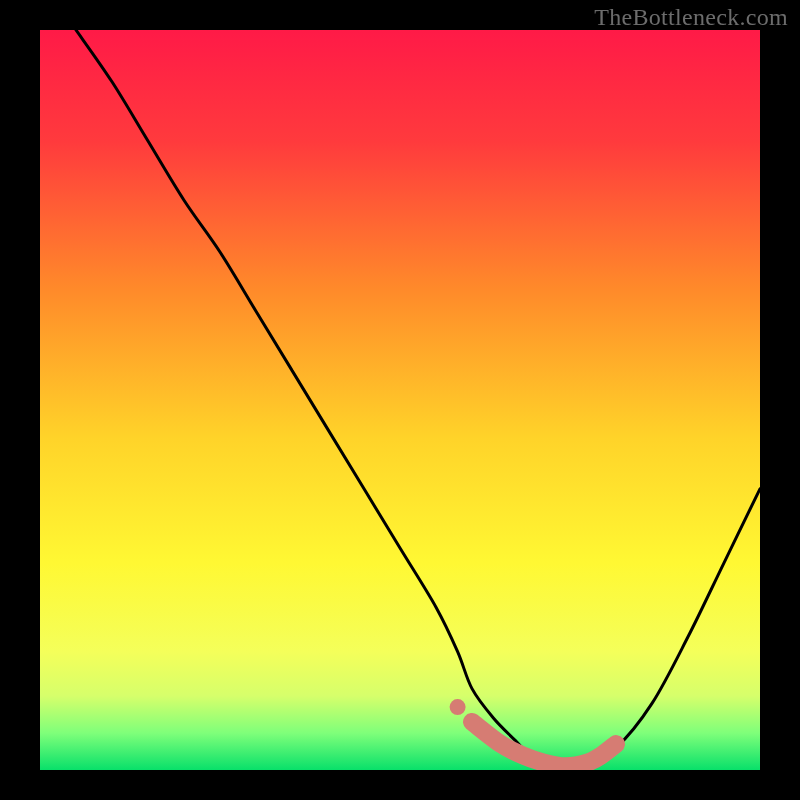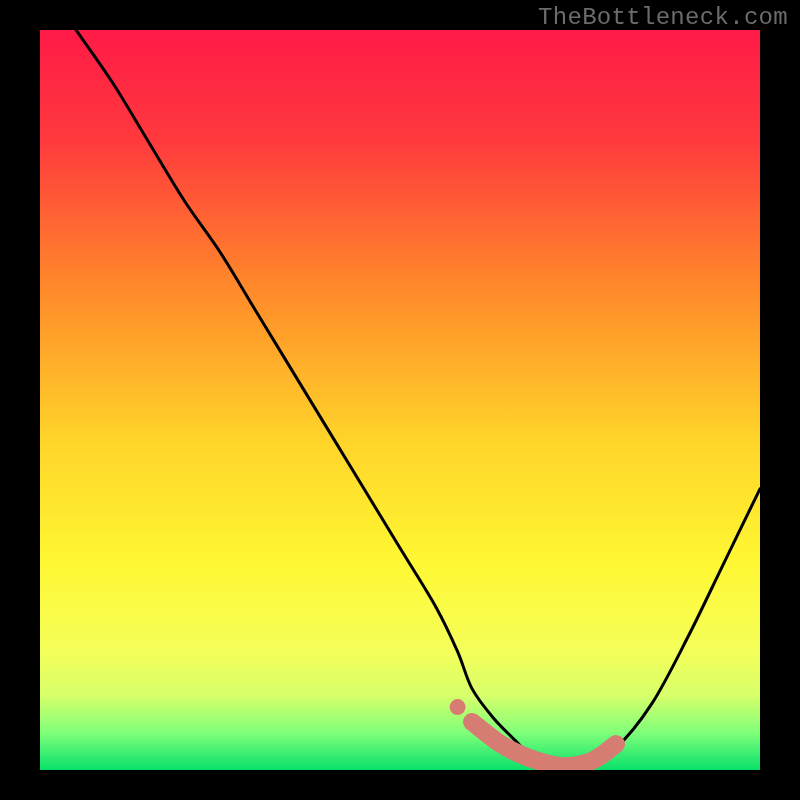--- a/index.html
+++ b/index.html
@@ -14,21 +14,21 @@
     position: relative;
     width: 800px;
     height: 800px;
     background: #000000;
   }
   .watermark {
     position: absolute;
     top: 4px;
     right: 12px;
     color: #6c6c6c;
-    font-family: Liberation Mono, monospace;
+    font-family: Liberation Serif, serif;
     font-size: 24px;
     letter-spacing: 0.3px;
   }
   svg {
     position: absolute;
     top: 0;
     left: 0;
   }
 </style>
 </head>

